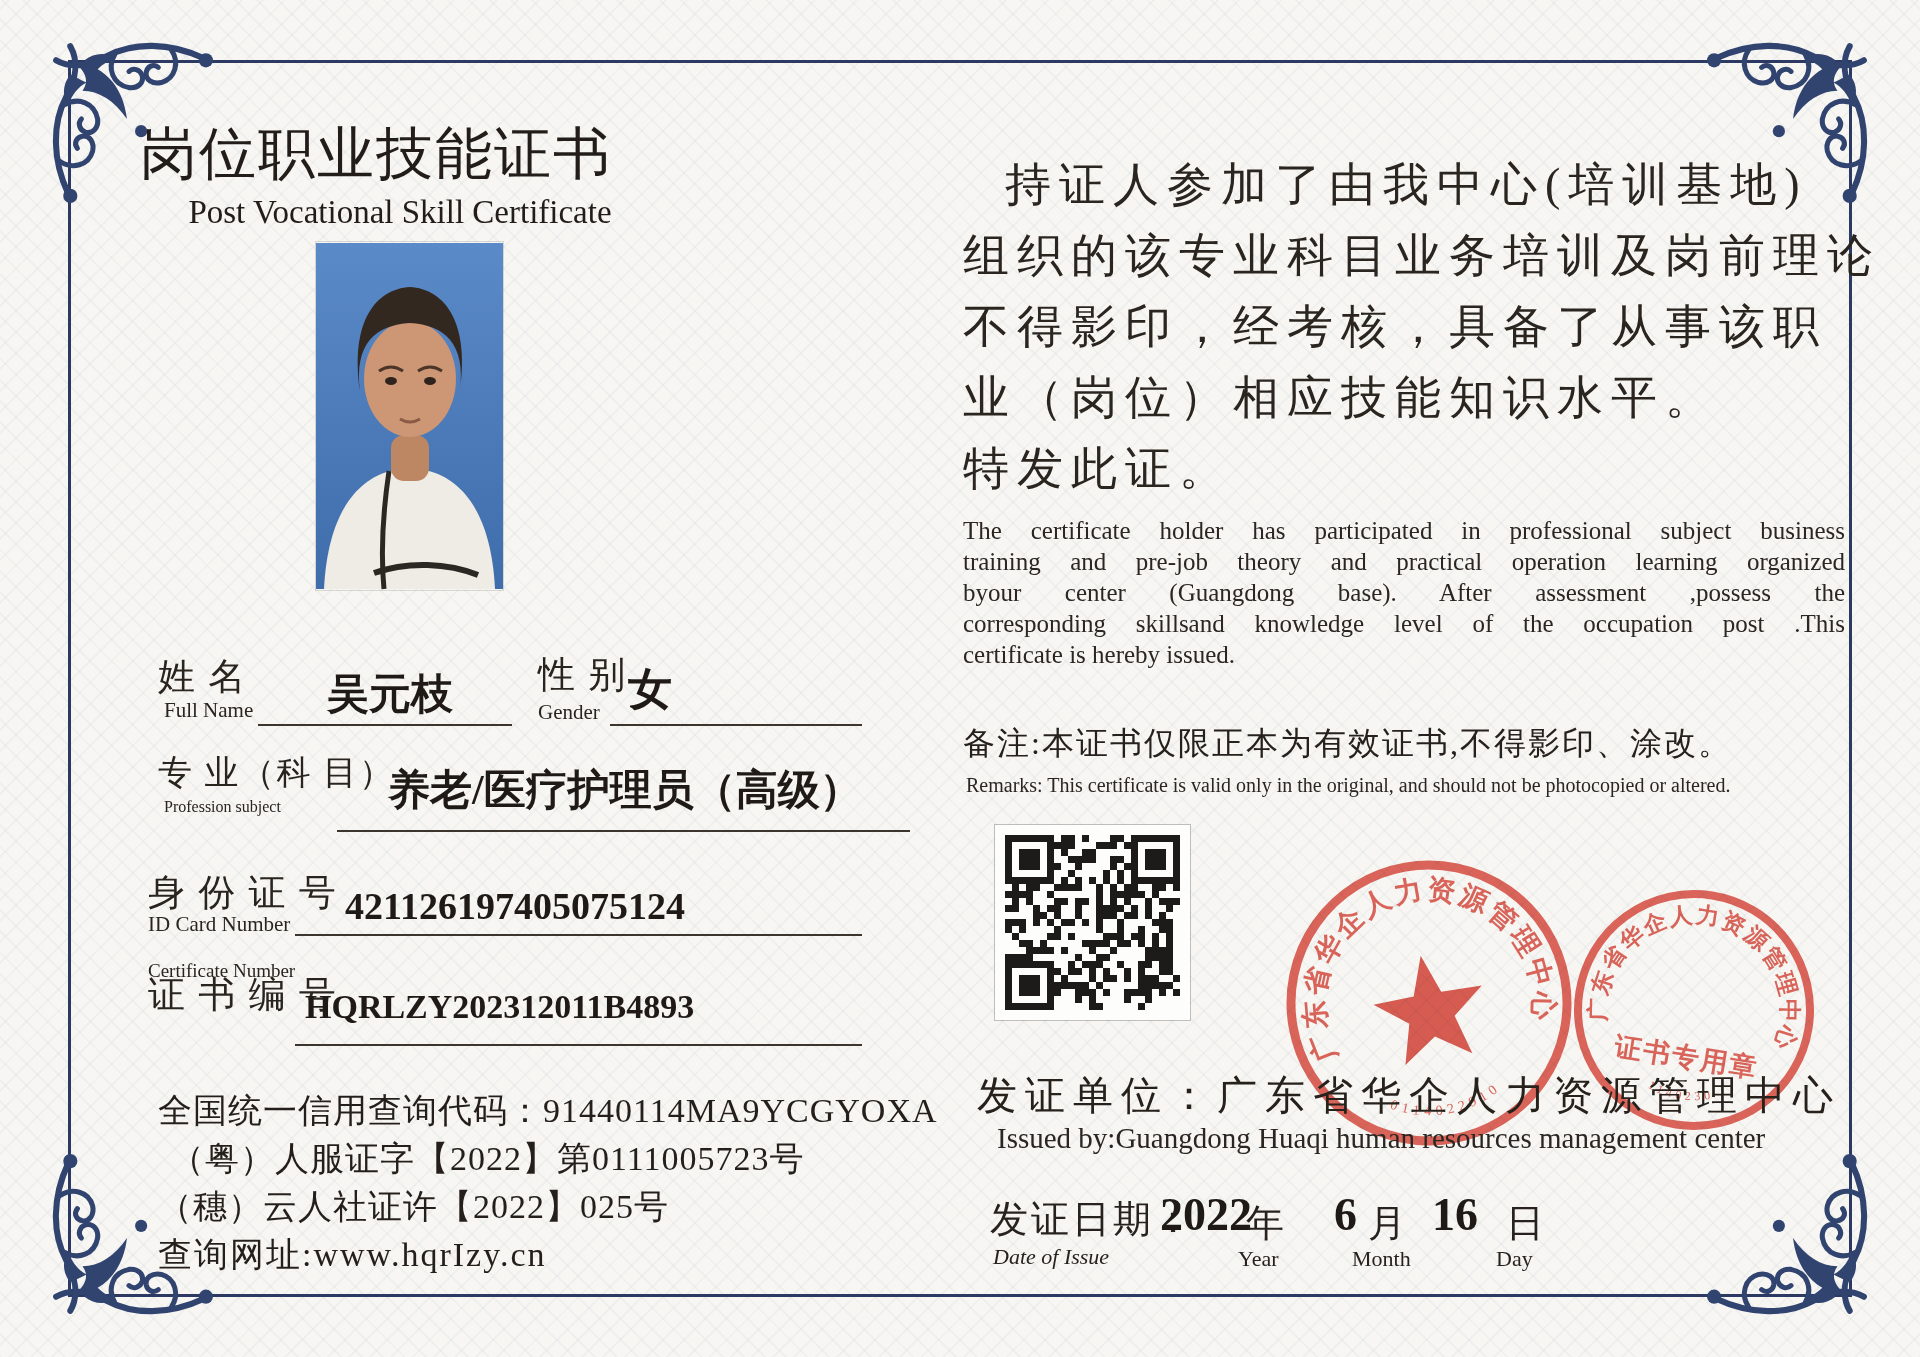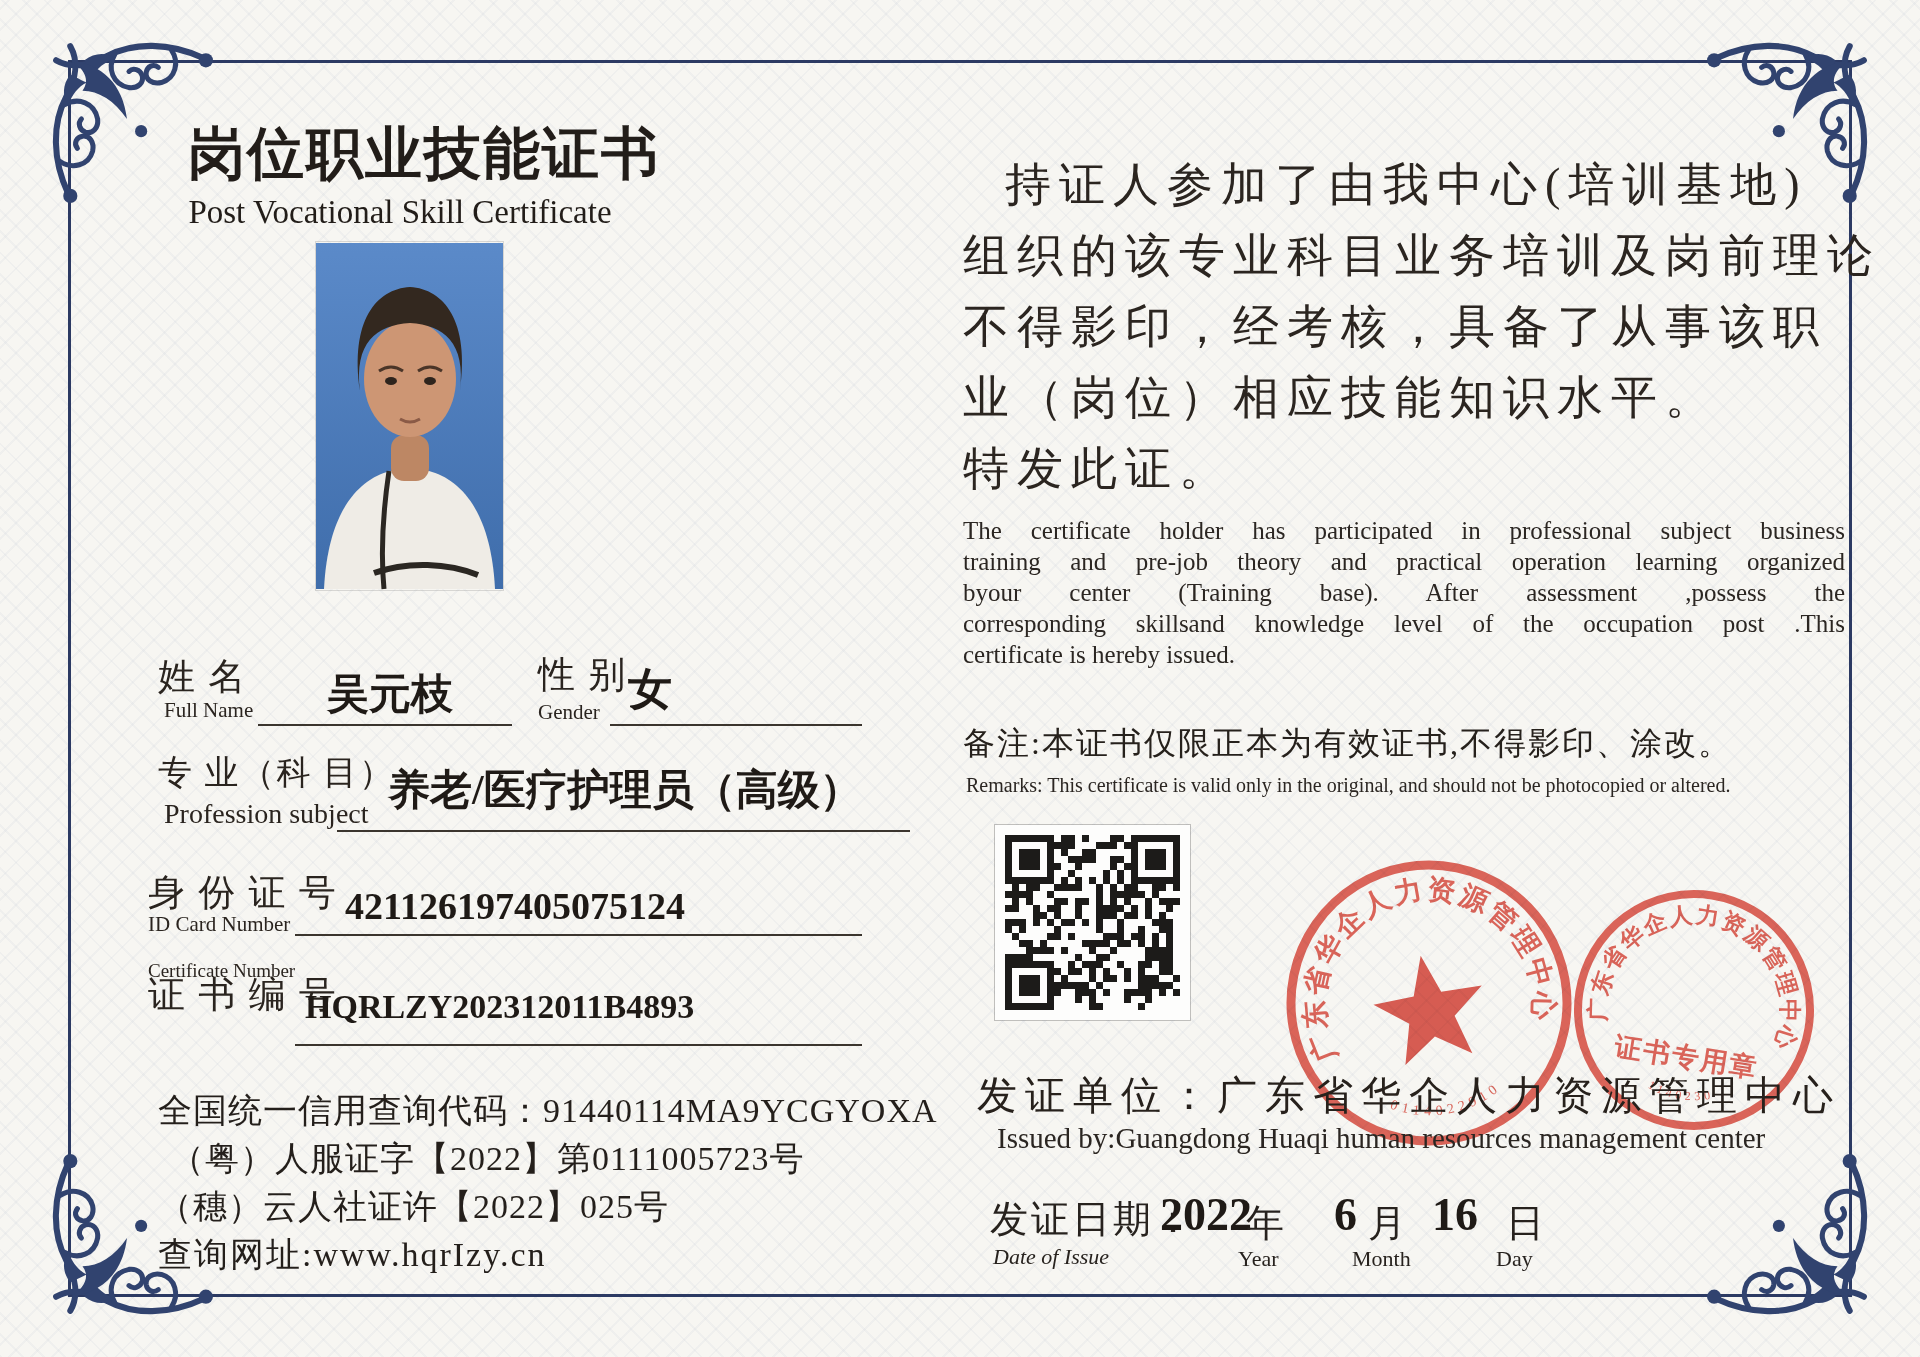--- a/index.html
+++ b/index.html
@@ -19,22 +19,22 @@
   .frame{
     position:absolute;left:68px;top:60px;right:68px;bottom:60px;
     border:3px solid #2c3a63;pointer-events:none;
   }
   .corner{position:absolute;width:172px;height:172px;color:#31436f;}
   .corner.tl{left:44px;top:34px;}
   .corner.tr{right:44px;top:34px;transform:scaleX(-1);}
   .corner.bl{left:44px;bottom:34px;transform:scaleY(-1);}
   .corner.br{right:44px;bottom:34px;transform:scale(-1,-1);}
   .title{
-    left:140px;top:116px;width:520px;text-align:right;
-    font-size:57px;font-weight:700;letter-spacing:2px;color:#221d19;
+    left:140px;top:116px;width:520px;text-align:left;
+    font-size:57px;font-weight:400;letter-spacing:2px;color:#221d19;
   }
   .subtitle{
     left:140px;top:194px;width:520px;text-align:center;font-size:33px;color:#221d19;
   }
   .photo{left:316px;top:242px;width:187px;height:348px;box-shadow:0 0 0 1px rgba(120,120,120,.25);}
   .lab-zh{font-size:37px;letter-spacing:2px;color:#2a241f;}
   .lab-en{font-size:21px;color:#2a241f;}
   .val{font-weight:700;color:#1f1a16;}
   .uline{border-bottom:2px solid #3b352e;height:0;}
   .fl-line{font-size:34px;color:#241f1b;letter-spacing:1px;}
@@ -114,21 +114,21 @@
   <div class="abs lab-zh" style="left:158px;top:652px;">姓 名</div>
   <div class="abs lab-en" style="left:164px;top:698px;">Full Name</div>
   <div class="abs val" style="left:300px;top:666px;width:180px;text-align:center;font-size:42px;">吴元枝</div>
   <div class="abs lab-zh" style="left:538px;top:650px;">性 别</div>
   <div class="abs lab-en" style="left:538px;top:700px;">Gender</div>
   <div class="abs val" style="left:628px;top:660px;font-size:44px;">女</div>
   <div class="abs uline" style="left:258px;top:724px;width:254px;"></div>
   <div class="abs uline" style="left:610px;top:724px;width:252px;"></div>
 
   <div class="abs lab-zh" style="left:158px;top:750px;font-size:34px;">专 业（科 目）</div>
-  <div class="abs lab-en" style="left:164px;top:798px;font-size:28px;text-align:right;">Profession subject</div>
+  <div class="abs lab-en" style="left:164px;top:798px;font-size:16px;text-align:right;">Profession subject</div>
   <div class="abs val" style="left:388px;top:762px;font-size:42px;white-space:nowrap;">养老/医疗护理员（高级）</div>
   <div class="abs uline" style="left:337px;top:830px;width:573px;"></div>
 
   <div class="abs lab-zh" style="left:148px;top:868px;">身 份 证 号</div>
   <div class="abs lab-en" style="left:148px;top:912px;">ID Card Number</div>
   <div class="abs val" style="left:305px;top:884px;font-size:38px;margin-left:40px;">421126197405075124</div>
   <div class="abs uline" style="left:295px;top:934px;width:567px;"></div>
 
   <div class="abs lab-zh" style="left:148px;top:970px;">证 书 编 号</div>
   <div class="abs lab-en" style="left:148px;top:960px;font-size:19px;">Certificate Number</div>
@@ -141,21 +141,21 @@
   <div class="abs fl-line" style="left:158px;top:1232px;letter-spacing:2px;">查询网址:www.hqrIzy.cn</div>
 
   <div class="abs stmt" style="left:963px;top:154px;text-indent:42px;">持证人参加了由我中心(培训基地)</div>
   <div class="abs stmt" style="left:963px;top:225px;">组织的该专业科目业务培训及岗前理论</div>
   <div class="abs stmt" style="left:963px;top:296px;">不得影印，经考核，具备了从事该职</div>
   <div class="abs stmt" style="left:963px;top:367px;">业（岗位）相应技能知识水平。</div>
   <div class="abs stmt" style="left:963px;top:438px;">特发此证。</div>
 
   <div class="abs jline" style="left:963px;top:517px;">The certificate holder has participated in professional subject business</div>
   <div class="abs jline" style="left:963px;top:548px;">training and pre-job theory and practical operation learning organized</div>
-  <div class="abs jline" style="left:963px;top:579px;">byour center (Training base). After assessment ,possess the</div>
+  <div class="abs jline" style="left:963px;top:579px;">byour center (Guangdong base). After assessment ,possess the</div>
   <div class="abs jline" style="left:963px;top:610px;">corresponding skillsand knowledge level of the occupation post .This</div>
   <div class="abs jline last" style="left:963px;top:641px;">certificate is hereby issued.</div>
 
   <div class="abs" style="left:963px;top:722px;font-size:32px;letter-spacing:2px;color:#26211c;white-space:nowrap;">备注:本证书仅限正本为有效证书,不得影印、涂改。</div>
   <div class="abs" style="left:966px;top:774px;font-size:20px;color:#2b2622;white-space:nowrap;">Remarks: This certificate is valid only in the original, and should not be photocopied or altered.</div>
 
   <svg class="abs qr" style="left:995px;top:825px;" width="195" height="195" viewBox="0 0 195 195">
     <rect width="195" height="195" fill="#fdfdfc"></rect>
     <g id="qr-modules" fill="#1c1b19">
         <rect x="10" y="10" width="7" height="7"></rect>

